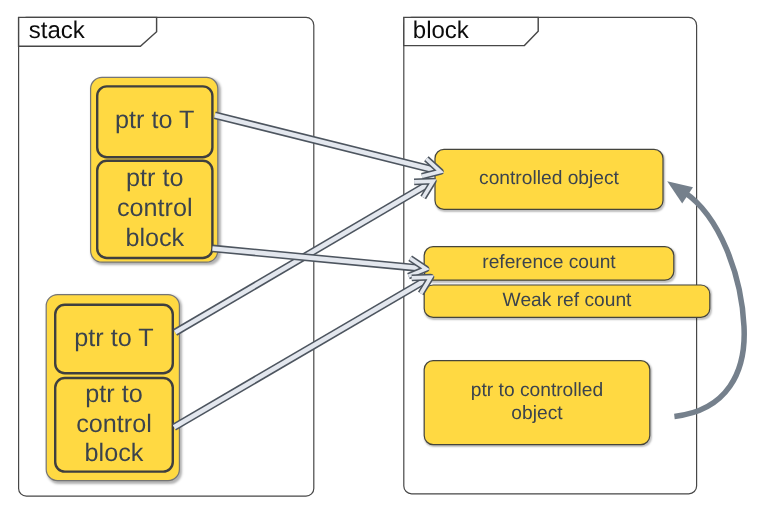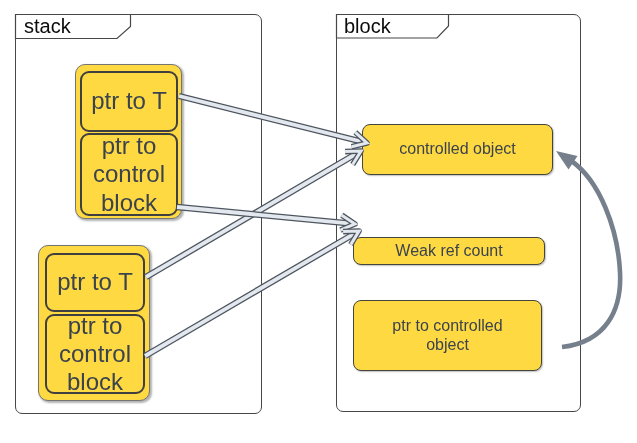--- a/index.html
+++ b/index.html
@@ -16,21 +16,21 @@
   .ybox{
     position:absolute;background:#ffd942;color:#3b434d;z-index:2;
     display:flex;align-items:center;justify-content:center;text-align:center;
     box-sizing:border-box;
   }
   .group{
     border:1.5px solid #757575;border-radius:10px;
     box-shadow:1.5px 1.5px 2px rgba(0,0,0,.30);
   }
   .cell{
-    border:2.5px solid #3f3f3f;border-radius:9px;font-size:24px;line-height:1.18;z-index:3;
+    border:2.5px solid #3f3f3f;border-radius:9px;font-size:21px;line-height:1.18;z-index:3;
   }
   .hrow{
     border:1.3px solid #45453c;border-radius:8px;font-size:16px;line-height:1.15;
     box-shadow:1px 1px 1.5px rgba(0,0,0,.25);
   }
   #overlay{position:absolute;left:0;top:0;z-index:4;pointer-events:none;}
 </style>
 </head>
 <body>
 
@@ -51,21 +51,24 @@
   <div class="ybox cell" style="left:45px;top:253px;width:100px;height:59px;">
     <span>ptr to T</span>
   </div>
   <div class="ybox cell" style="left:45px;top:314px;width:100px;height:80px;padding:0 12px;">
     <span>ptr to control block</span>
   </div>
 
   <div class="ybox hrow" style="left:362px;top:124px;width:191px;height:51px;">
     <span>controlled object</span>
   </div>
-  <div class="ybox hrow" style="left:353px;top:237px;width:192px;height:28px;">
+  <div class="ybox hrow" style="left:353px;top:205px;width:209px;height:29px;">
+    <span>reference count</span>
+  </div>
+  <div class="ybox hrow" style="left:353px;top:237px;width:239px;height:28px;">
     <span>Weak ref count</span>
   </div>
   <div class="ybox hrow" style="left:353px;top:300px;width:189px;height:71px;padding:0 28px;">
     <span>ptr to controlled object</span>
   </div>
 
   <svg id="overlay" width="637" height="443" viewBox="0 0 637 443">
 
     <path d="M15.5 38.5 L15.5 14.5 L130.5 14.5 L130.5 26.5 L117 38.5 Z" fill="#ffffff" stroke="#474747" stroke-width="1.2"></path>
     <path d="M336.5 38 L336.5 14.5 L448.5 14.5 L448.5 26 L437 38 Z" fill="#ffffff" stroke="#474747" stroke-width="1.2"></path>

